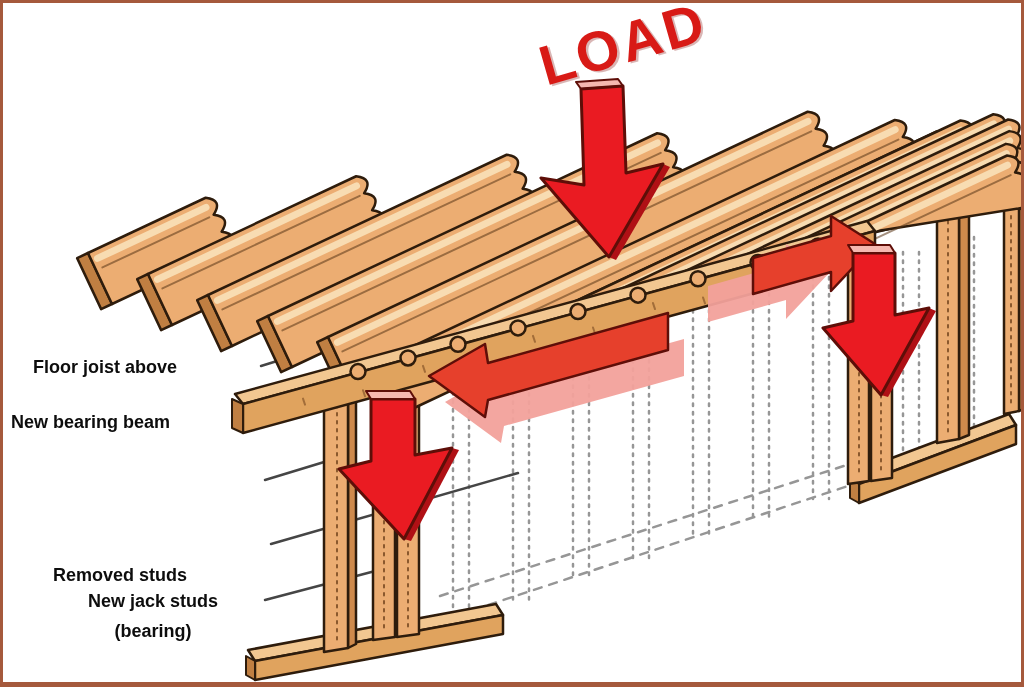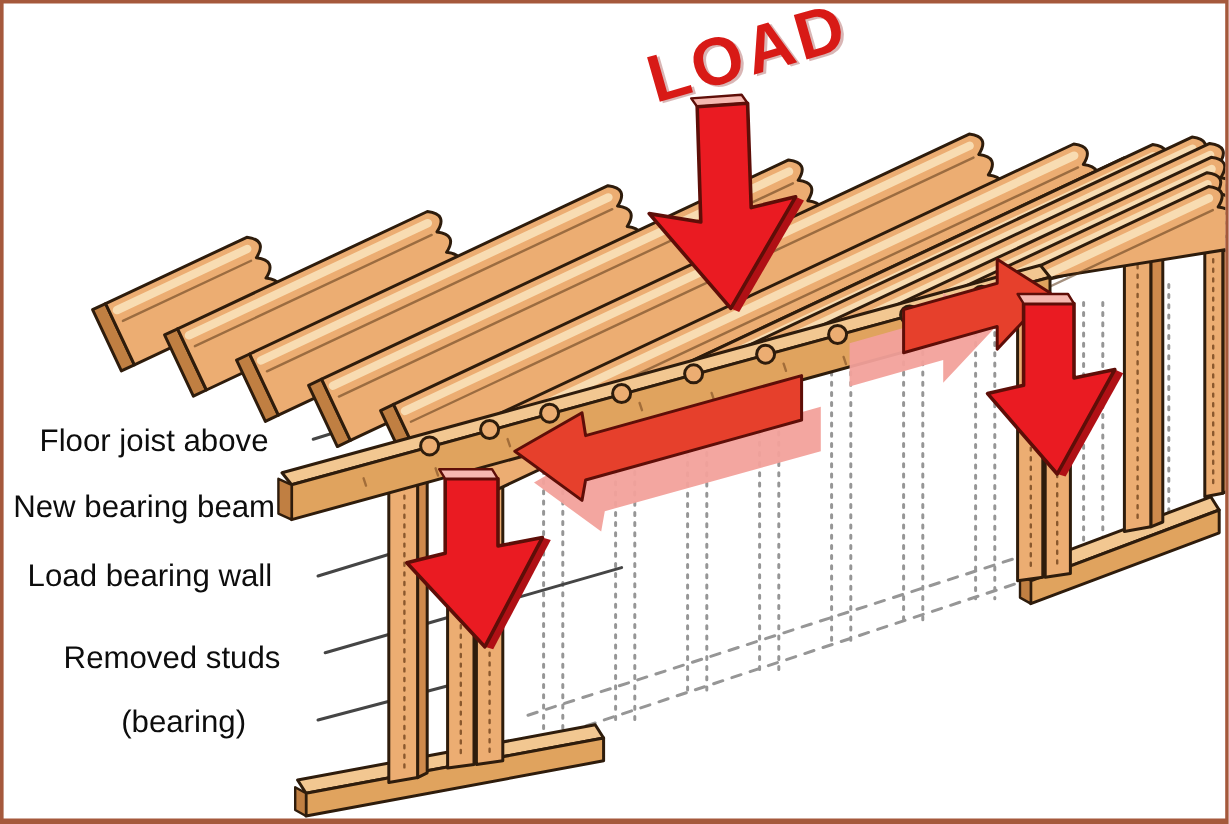--- a/index.html
+++ b/index.html
@@ -4,21 +4,21 @@
 <style>
   html,body{margin:0;padding:0;background:#fff;}
   #stage{
     position:relative; width:1024px; height:687px; overflow:hidden;
     background:#fff;
     border:3px solid #A5593C; border-bottom-width:5px; box-sizing:border-box;
     font-family:"Liberation Sans", sans-serif;
   }
   #scene{position:absolute;left:0;top:0;}
   .lbl{
-    position:absolute; color:#0d0d0d; font-weight:normal; font-size:26px;
+    position:absolute; color:#0d0d0d; font-weight:bold; font-size:18px;
     line-height:30px; white-space:nowrap; letter-spacing:0px;
   }
   #load-title{
     position:absolute; left:505px; top:8px; width:230px; text-align:center;
     font-weight:bold; font-size:56px; letter-spacing:3px;
     transform:rotate(-16deg); transform-origin:50% 50%;
     text-shadow:2px 2px 0 rgba(130,12,10,0.30);
   }
   #njs-block{position:absolute; left:44px; top:583px; width:212px; text-align:center;}
 </style>
@@ -178,18 +178,18 @@
         <polygon points="926,305 878,392 885,394 933,308" fill="#B01015"></polygon>
         <polygon points="850,250 892,250 892,312 926,305 878,392 820,325 850,318" fill="#EA1B22" stroke="#5E0E08" stroke-width="3" stroke-linejoin="round"></polygon>
         <polygon points="850,250 892,250 887,242 845,242" fill="#F6B8B0" stroke="#5E0E08" stroke-width="2" stroke-linejoin="round"></polygon>
       </g>
     </svg>
 
   <div id="load-title" style="color: rgb(216, 26, 22);">LOAD</div>
 
   <div class="lbl" style="left:30px;  top:349px;">Floor joist above</div>
   <div class="lbl" style="left:8px;   top:404px;">New bearing beam</div>
-  <div class="lbl" style="left:20px;  top:461px;">Load bearing wall</div>
-  <div class="lbl" style="left:50px;  top:530px;">Removed studs</div>
+  <div class="lbl" style="left:50px;  top:557px;">Removed studs</div>
   <div id="njs-block" class="lbl">
+    <div>New jack studs</div>
     <div>(bearing)</div>
   </div>
 </div>
 
 </body></html>

